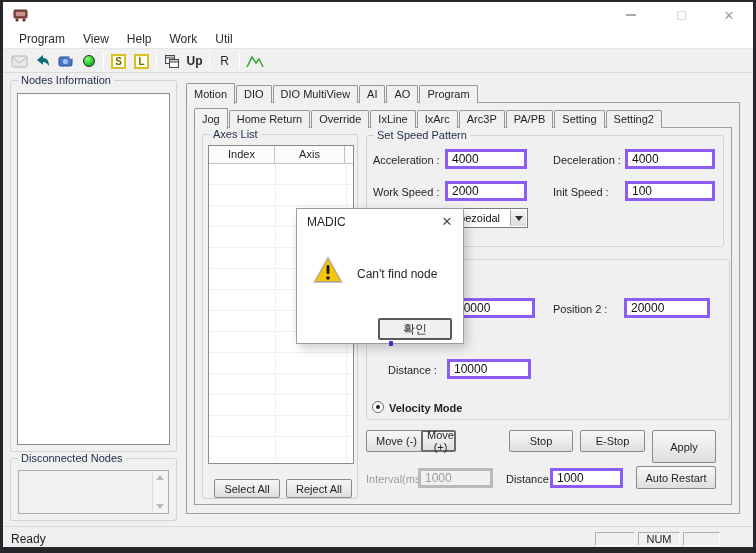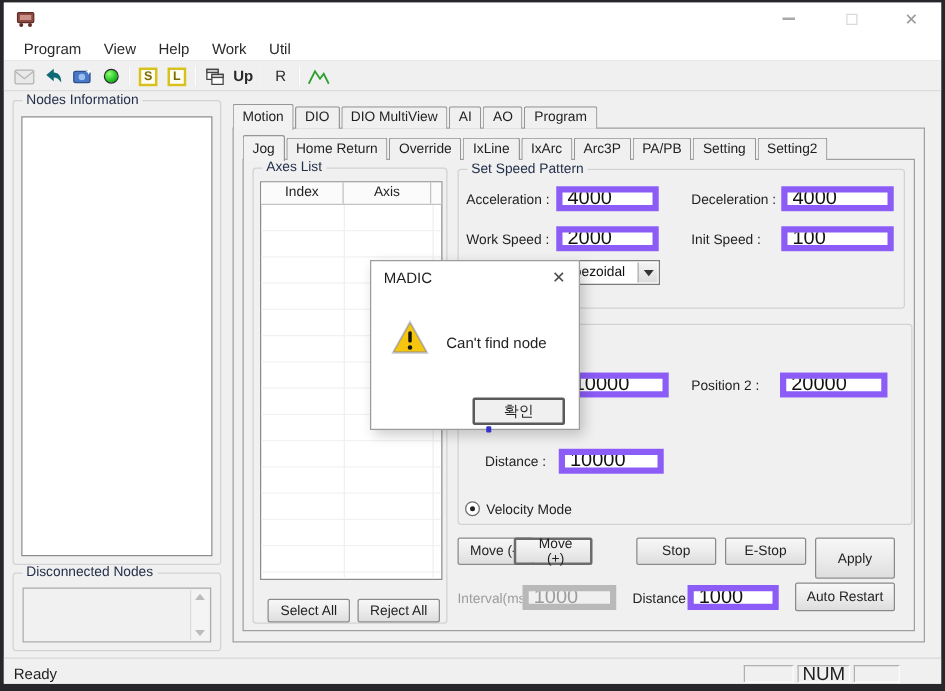--- a/index.html
+++ b/index.html
@@ -45,41 +45,41 @@
   
   .axtable{position:absolute;background:#ffffff;border:1px solid #8c8c8c;}
   .axhead{display:flex;height:18px;background:#fbfbfb;border-bottom:1px solid #c2c2c2;}
   .axhcell{font-size:11px;color:#1f1f1f;text-align:center;line-height:17px;border-right:1px solid #c2c2c2;}
   .axbody{position:absolute;left:0;right:0;top:18px;bottom:0;overflow:hidden;}
   .trow{height:21px;border-bottom:1px solid #f2f2f2;}
   .colline{position:absolute;top:0;bottom:0;width:1px;background:#f0f0f0;}
   
   .lbl{position:absolute;font-size:11px;color:#1f1f1f;white-space:nowrap;}
   .lbl-dis{color:#9c9c9c;}
-  .field{position:absolute;height:20px;border:5px solid #8b5cf6;background:#ffffff;font-size:16px;color:#111;padding:1px 4px;}
+  .field{position:absolute;height:20px;border:3px solid #8b5cf6;background:#ffffff;font-size:12px;color:#111;padding:1px 4px;}
   .field:disabled,.field.dis{background:#f0f0f0;border-color:#b9b9b9;color:#9c9c9c;}
   .btn{position:absolute;border:1px solid #8a8a8a;background:linear-gradient(#f7f7f7,#ececec 50%,#dedede);font-size:11px;color:#1f1f1f;display:flex;align-items:center;justify-content:center;border-radius:2px;}
   .btn-default{border:2px solid #6b6b6b;}
   .combo{position:absolute;height:20px;border:1px solid #7a7a7a;background:#ffffff;font-size:11px;color:#111;}
   .combo-text{position:absolute;left:4px;top:3px;white-space:nowrap;}
   .combo-btn{position:absolute;right:1px;top:1px;bottom:1px;width:16px;background:linear-gradient(#f4f4f4,#dcdcdc);border-left:1px solid #a8a8a8;display:flex;align-items:center;justify-content:center;}
   .combo-arr{width:0;height:0;border-left:4px solid transparent;border-right:4px solid transparent;border-top:5px solid #333;}
   .radio{position:absolute;width:12px;height:12px;border-radius:50%;border:1px solid #6e6e6e;background:#fff;}
   .radio .dot{position:absolute;left:3px;top:3px;width:4px;height:4px;border-radius:50%;background:#222;}
   
   .dialog{position:absolute;left:293px;top:206px;width:168px;height:136px;background:#ffffff;border:1px solid #9d9d9d;box-shadow:3px 4px 10px rgba(0,0,0,.20);z-index:40;}
   .dlg-title{position:absolute;left:10px;top:6px;font-size:12px;color:#1f1f1f;}
   .dlg-close{position:absolute;right:6px;top:3px;width:20px;height:18px;display:flex;align-items:center;justify-content:center;font-size:13px;color:#4d4d4d;}
   .dlg-msg{position:absolute;left:60px;top:58px;font-size:12px;color:#1f1f1f;white-space:nowrap;}
   .dlg-ok{left:81px;top:109px;width:74px;height:22px;border:2px solid #5a5a5a;background:#f0f0f0;font-size:12px;}
   .caret-dot{position:absolute;left:386px;top:339px;width:4px;height:5px;background:#3333cc;z-index:50;border-radius:1px;}
   
   .statusbar{position:absolute;left:0;right:0;top:524px;height:23px;background:#f0f0f0;border-top:1px solid #d8d8d8;}
   .status-ready{position:absolute;left:8px;top:5px;font-size:12px;color:#1f1f1f;}
-  .spanel{position:absolute;top:5px;height:14px;border:1px solid;border-color:#b0b0b0 #fbfbfb #fbfbfb #b0b0b0;font-size:15px;color:#1f1f1f;display:flex;align-items:center;justify-content:center;}
+  .spanel{position:absolute;top:5px;height:14px;border:1px solid;border-color:#b0b0b0 #fbfbfb #fbfbfb #b0b0b0;font-size:11px;color:#1f1f1f;display:flex;align-items:center;justify-content:center;}
 </style>
 </head>
 <body>
 
 <div class="window">
 
   <div class="titlebar">
     <svg class="app-icon" viewBox="0 0 15 14">
       <rect x="1" y="2" width="13" height="8" rx="1" fill="#8c4a42" stroke="#5f2c26"></rect>
       <rect x="3" y="4" width="9" height="4" fill="#c89288"></rect>
@@ -247,24 +247,24 @@
 
   <div class="groupbox" style="left:363px;top:257px;width:364px;height:161px;"></div>
   <input class="field" style="left: 447px; top: 296px; width: 85px;" value="10000">
   <span class="lbl" style="left:550px;top:301px;">Position 2 :</span>
   <input class="field" style="left: 621px; top: 296px; width: 86px;" value="20000">
   <span class="lbl" style="left:385px;top:362px;">Distance :</span>
   <input class="field" style="left: 444px; top: 357px; width: 84px;" value="10000">
   <span class="radio" style="left:369px;top:399px;">
       <span class="dot"></span>
     </span>
-  <span class="lbl" style="left:386px;top:400px;">Velocity Mode</span>
+  <span class="lbl" style="left:386px;top:400px;font-weight:bold;">Velocity Mode</span>
 
   <button class="btn" style="left:363px;top:428px;width:61px;height:22px;">Move (-)</button>
-  <button class="btn btn-default" style="left:408px;top:428px;width:63px;height:22px;padding-left:10px;">Move (+)</button>
+  <button class="btn btn-default" style="left:418px;top:428px;width:35px;height:22px;padding-left:10px;">Move (+)</button>
   <button class="btn" style="left:506px;top:428px;width:64px;height:22px;">Stop</button>
   <button class="btn" style="left:577px;top:428px;width:65px;height:22px;">E-Stop</button>
   <button class="btn" style="left:649px;top:428px;width:64px;height:33px;">Apply</button>
 
   <span class="lbl lbl-dis" style="left:363px;top:471px;">Interval(ms) :</span>
   <input class="field dis" disabled="" style="left: 415px; top: 466px; width: 75px;" value="1000">
   <span class="lbl" style="left:503px;top:471px;">Distance</span>
   <input class="field" style="left: 547px; top: 466px; width: 73px;" value="1000">
   <button class="btn" style="left:633px;top:464px;width:80px;height:23px;">Auto Restart</button>
 

